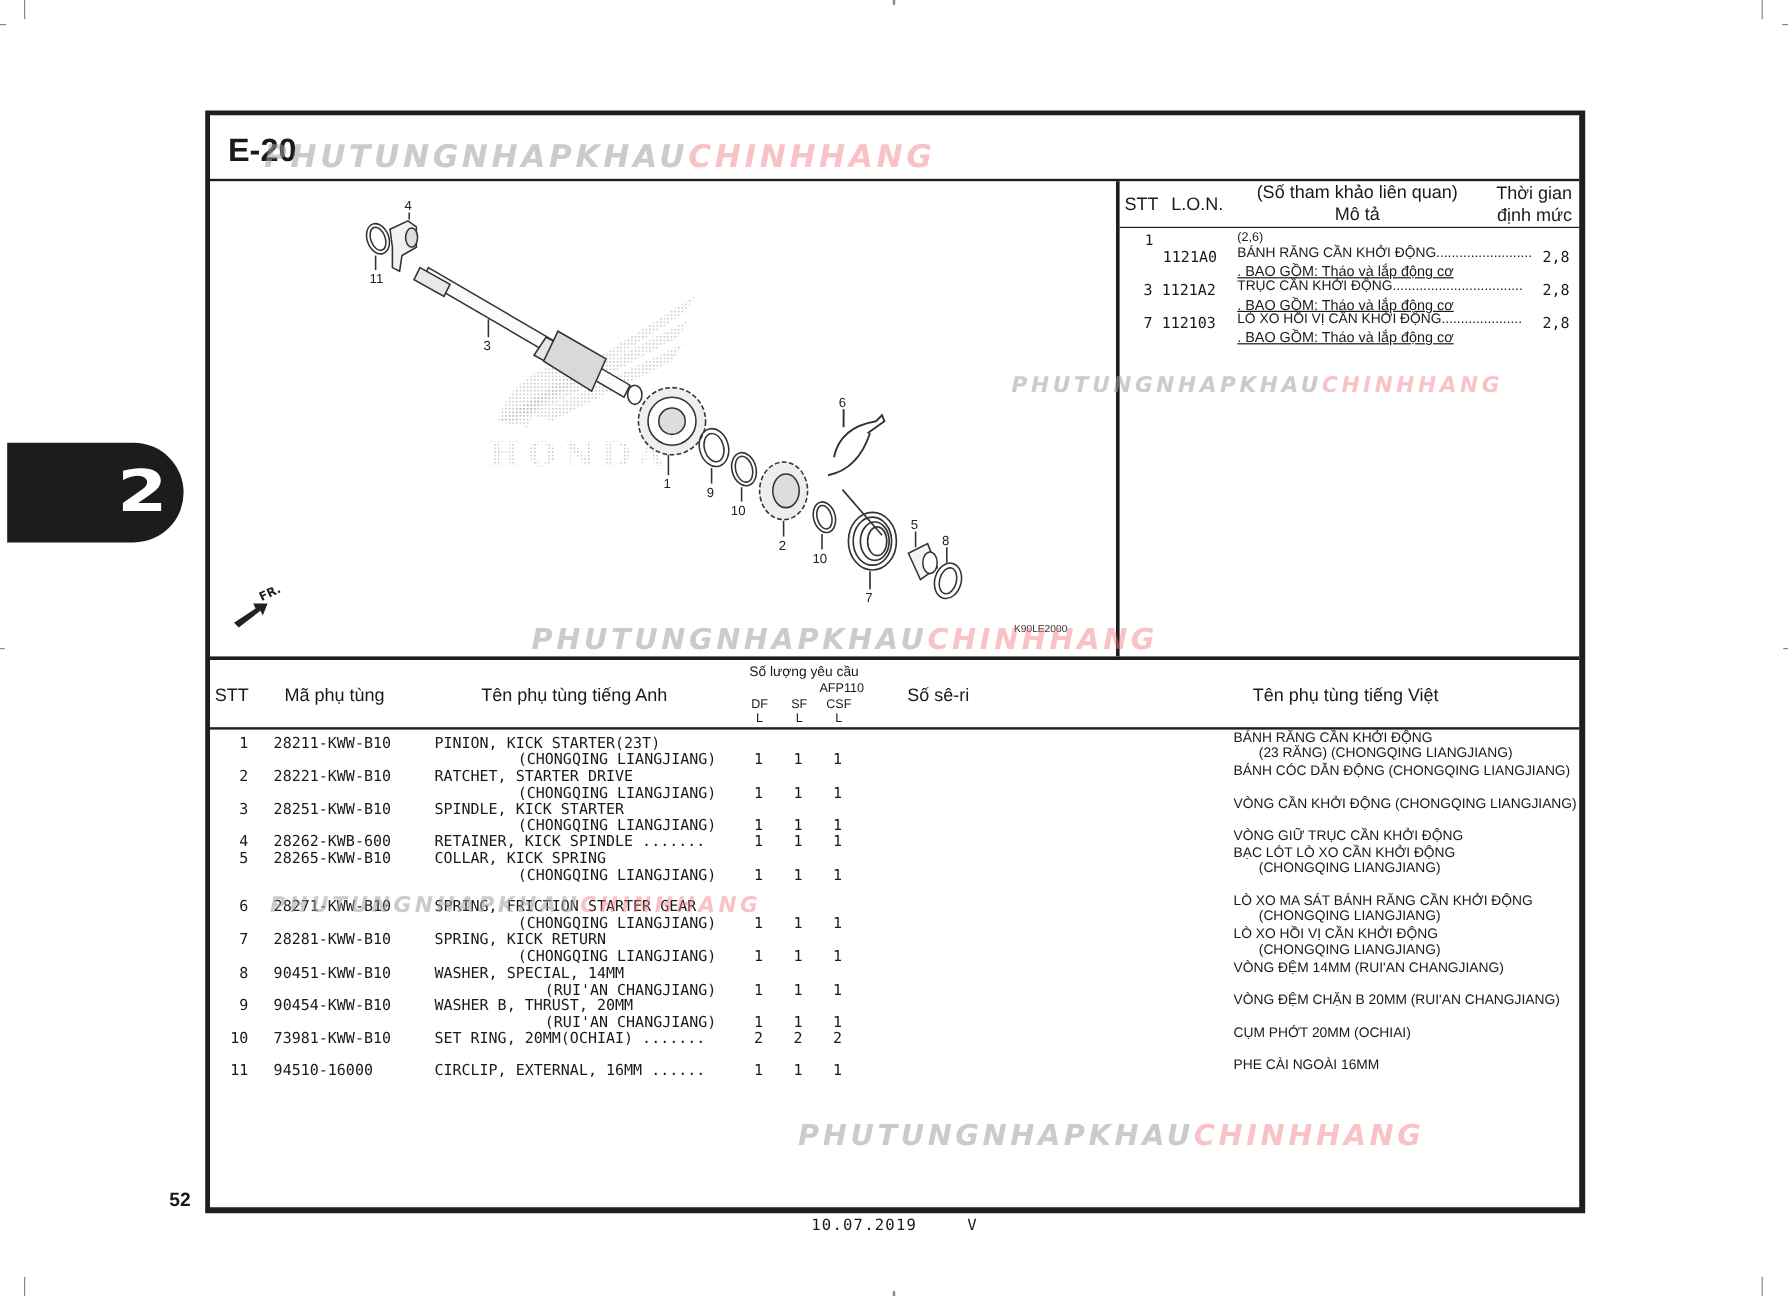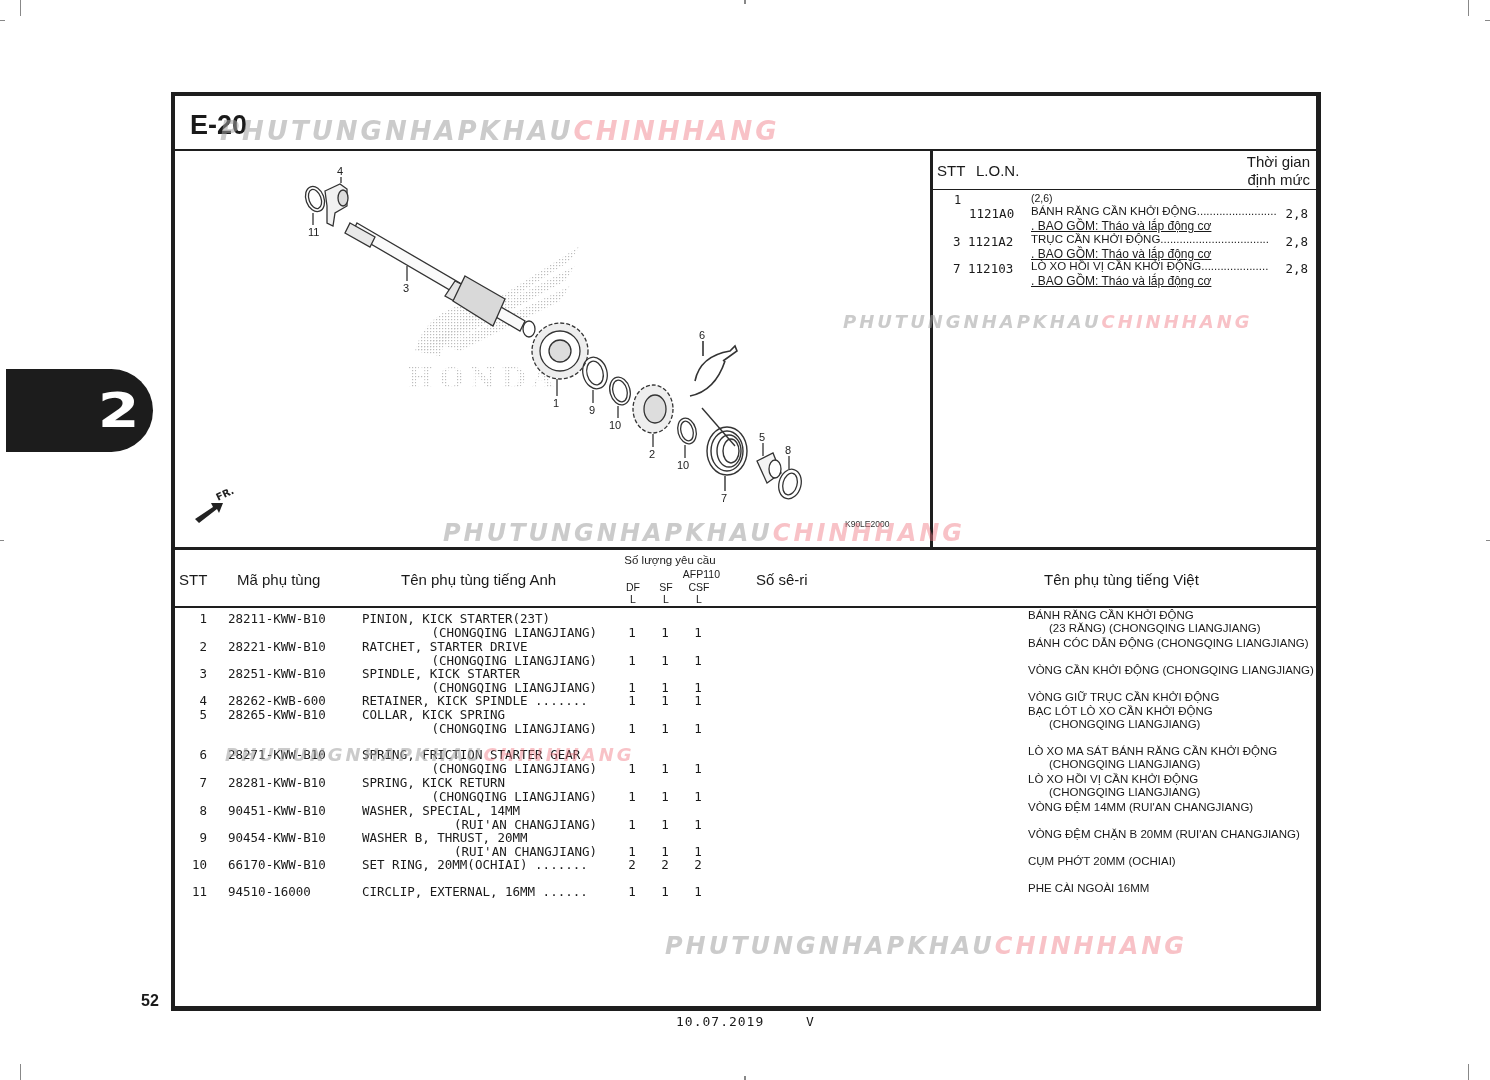--- a/index.html
+++ b/index.html
@@ -198,20 +198,21 @@
       <text x="670" y="376" font-family="Liberation Sans, sans-serif" font-size="8.5" fill="#333">K90LE2000</text>
     </svg>
   </div>
 
   <div class="vdivider"></div>
 
   <div class="lon">
     <div class="lon-head">
       <span class="stt">STT</span>
       <span class="lonc">L.O.N.</span>
+      <span class="ref"><span>(Số tham khảo liên quan)</span><br><span>Mô tả</span></span>
       <span class="time"><span>Thời gian</span><br><span>định mức</span></span>
     </div>
 
     <div class="lon-row" style="top:40px;height:40px;">
       <span class="num" style="top:2px;">1</span>
       <span class="ctx" style="top:1px;">(2,6)</span>
       <span class="code" style="top:15px;">1121A0</span>
       <span class="desc" style="top:14px;">BÁNH RĂNG CẦN KHỞI ĐỘNG.........................</span>
       <span class="val" style="top:15px;">2,8</span>
       <span class="sub" style="top:28px;">. BAO GỒM: Tháo và lắp động cơ</span>
@@ -334,21 +335,21 @@
         <span class="pn" style="top:0">90454-KWW-B10</span>
         <span class="en1" style="top:0">WASHER B, THRUST, 20MM</span>
         <span class="en2" style="top:14px">(RUI'AN CHANGJIANG)</span>
         <span class="q" style="left:447px;top:14px">1</span>
         <span class="q" style="left:480px;top:14px">1</span>
         <span class="q" style="left:513px;top:14px">1</span>
         <span class="vn1" style="top:-2px">VÒNG ĐỆM CHẶN B 20MM (RUI'AN CHANGJIANG)</span>
       </div>
       <div class="row" style="top: 761px;">
         <span class="stt" style="top:0">10</span>
-        <span class="pn" style="top:0">66170-KWW-B10</span>
+        <span class="pn" style="top:0">73981-KWW-B10</span>
         <span class="en1" style="top:0">SET RING, 20MM(OCHIAI) .......</span>
         <span class="q" style="left:447px;top:0px">2</span>
         <span class="q" style="left:480px;top:0px">2</span>
         <span class="q" style="left:513px;top:0px">2</span>
         <span class="vn1" style="top:-2px">CỤM PHỚT 20MM (OCHIAI)</span>
       </div>
       <div class="row" style="top: 788px;">
         <span class="stt" style="top:0">11</span>
         <span class="pn" style="top:0">94510-16000</span>
         <span class="en1" style="top:0">CIRCLIP, EXTERNAL, 16MM ......</span>

